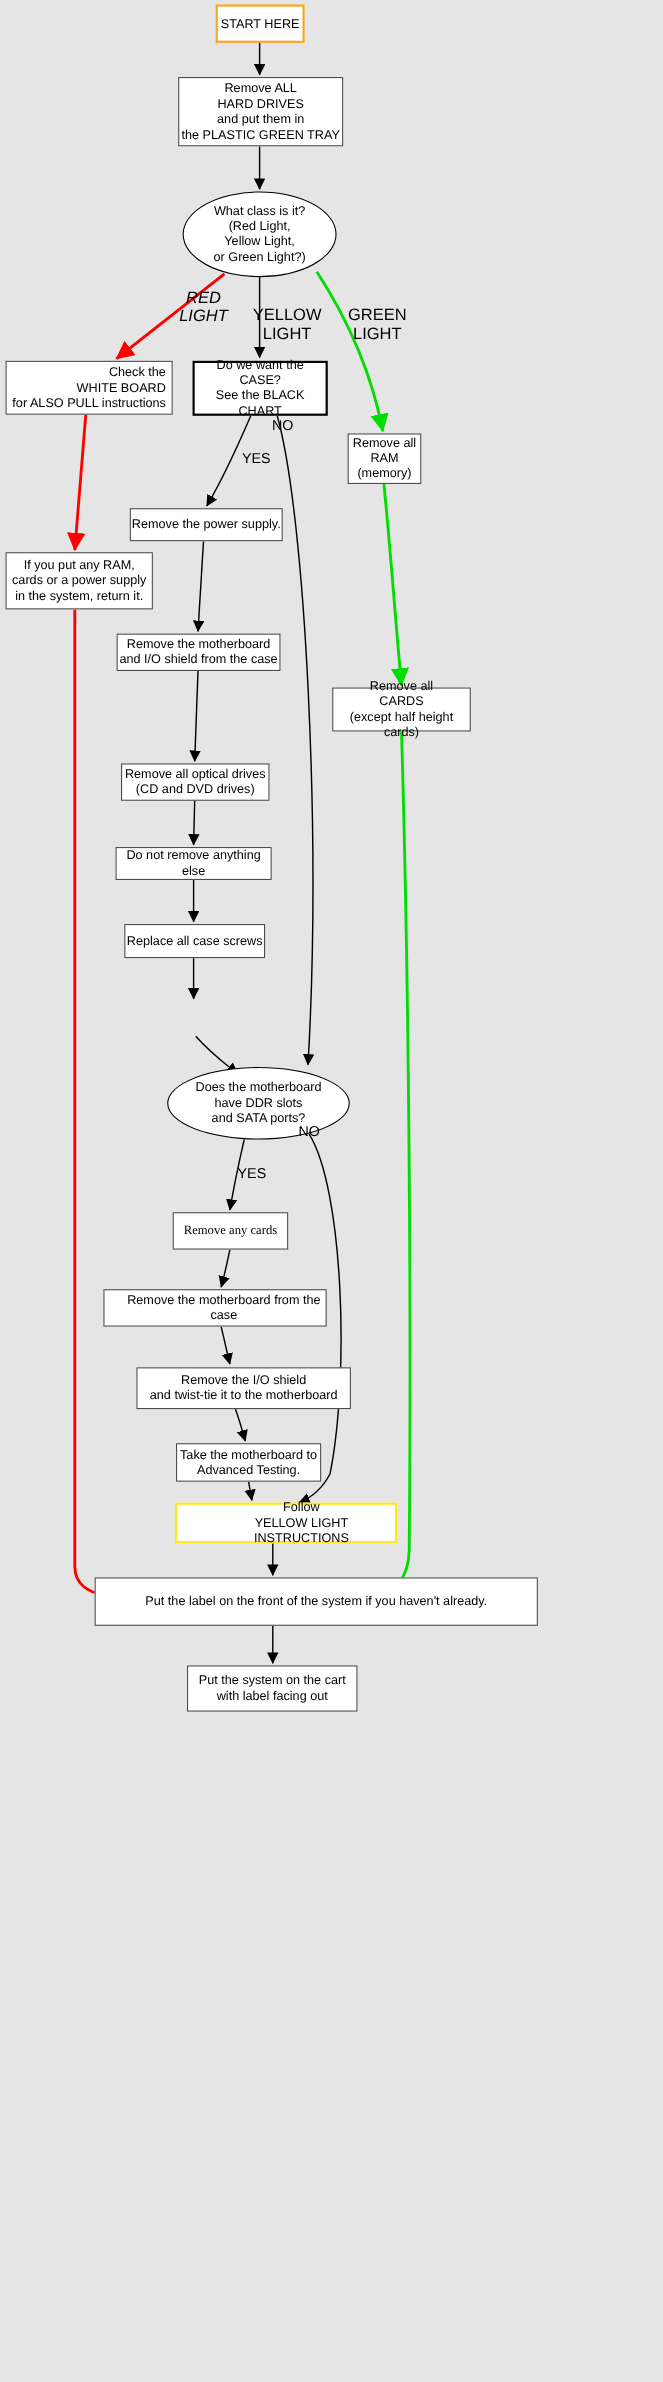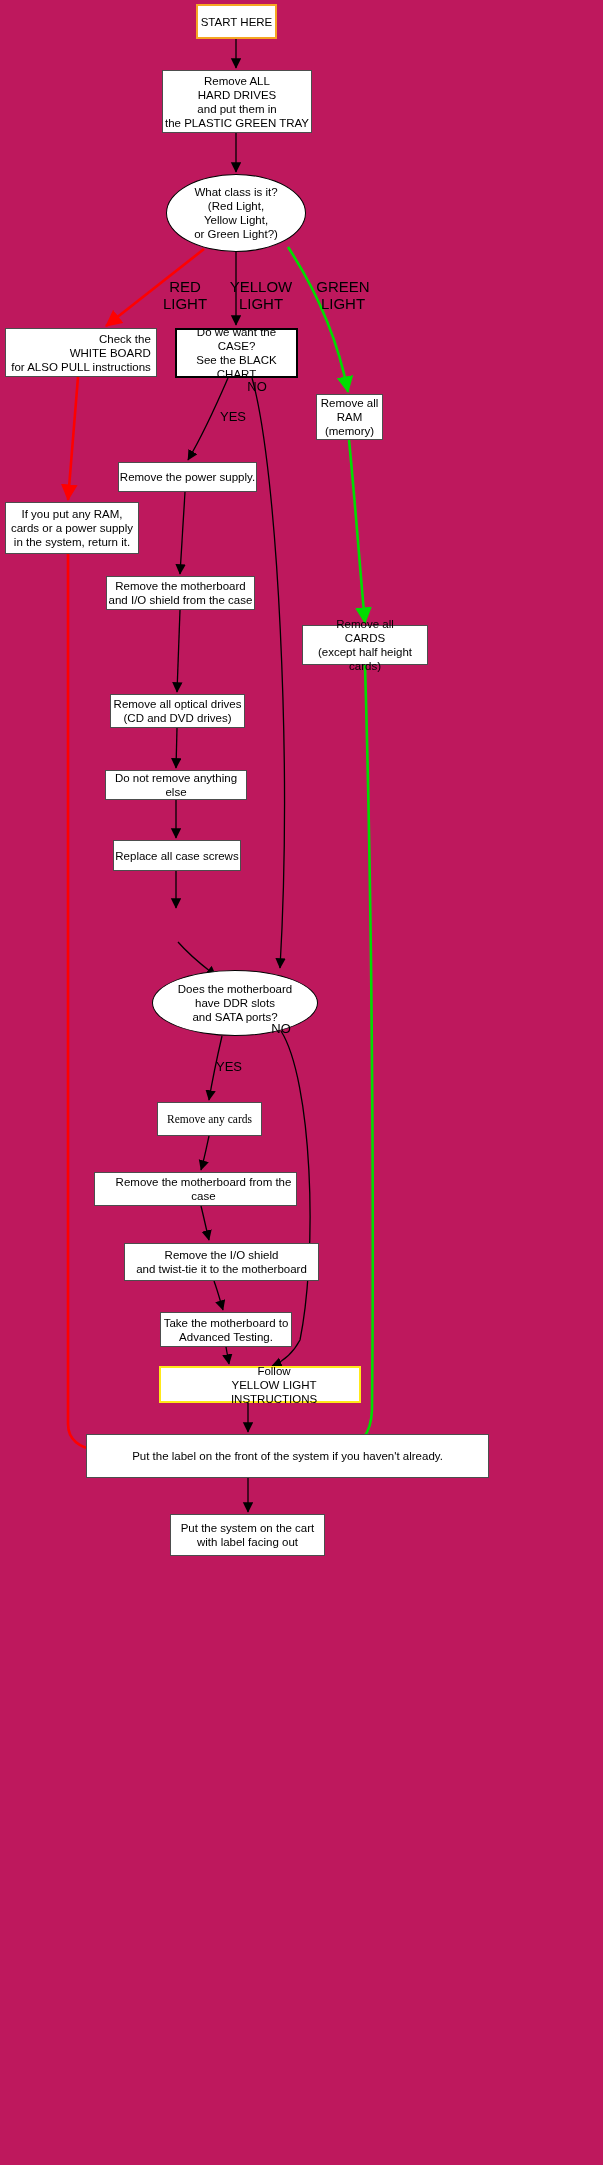--- a/index.html
+++ b/index.html
@@ -1,17 +1,17 @@
 <!DOCTYPE html>
 <html><head>
 <meta charset="utf-8">
 <style>
   html,body{margin:0;padding:0;background:#ffffff;}
   body{font-family:"Liberation Sans", sans-serif;}
-  #chart-root{position:relative;width:603px;height:2165px;background:#be185d;overflow:hidden;}
+  #chart-root{position:relative;width:603px;height:2165px;background:#e5e5e5;overflow:hidden;}
   svg#edges{position:absolute;left:0;top:0;width:603px;height:2165px;}
   .node{position:absolute;box-sizing:border-box;display:flex;align-items:center;justify-content:center;text-align:center;background:#ffffff;color:#000000;font-size:11.5px;line-height:14px;white-space:pre-line;}
   .node.rect{border:1.4px solid #4d4d4d;}
   .node.rect-black{border:2.2px solid #000000;}
   .node.rect-orange{border:2.2px solid #f5a623;}
   .node.rect-yellow{border:2.2px solid #ffe919;}
   .node.ellipse{border:1.4px solid #000000;border-radius:50%;}
   .edge-label{position:absolute;color:#000000;font-size:15px;line-height:17px;text-align:center;white-space:pre-line;background:transparent;}
   .edge-label.small{font-size:13px;}
 </style>
@@ -89,21 +89,21 @@
   <div class="node rect" style="left:162px;top:70px;width:150px;height:63px;">Remove ALL
 HARD DRIVES
 and put them in
 the PLASTIC GREEN TRAY</div>
 
   <div class="node ellipse" style="left:166px;top:174px;width:140px;height:78px;">What class is it?
 (Red Light,
 Yellow Light,
 or Green Light?)</div>
 
-  <div class="edge-label" style="left:152px;top:278px;width:66px;">RED
+  <div class="edge-label" style="left:152px;top:262px;width:66px;font-style:italic;">RED
 LIGHT</div>
   <div class="edge-label" style="left:222px;top:278px;width:78px;">YELLOW
 LIGHT</div>
   <div class="edge-label" style="left:306px;top:278px;width:74px;">GREEN
 LIGHT</div>
 
   <div class="node rect" style="left:5px;top:328px;width:152px;height:49px;text-align:right;">Check the
 WHITE BOARD
 for ALSO PULL instructions</div>
 

